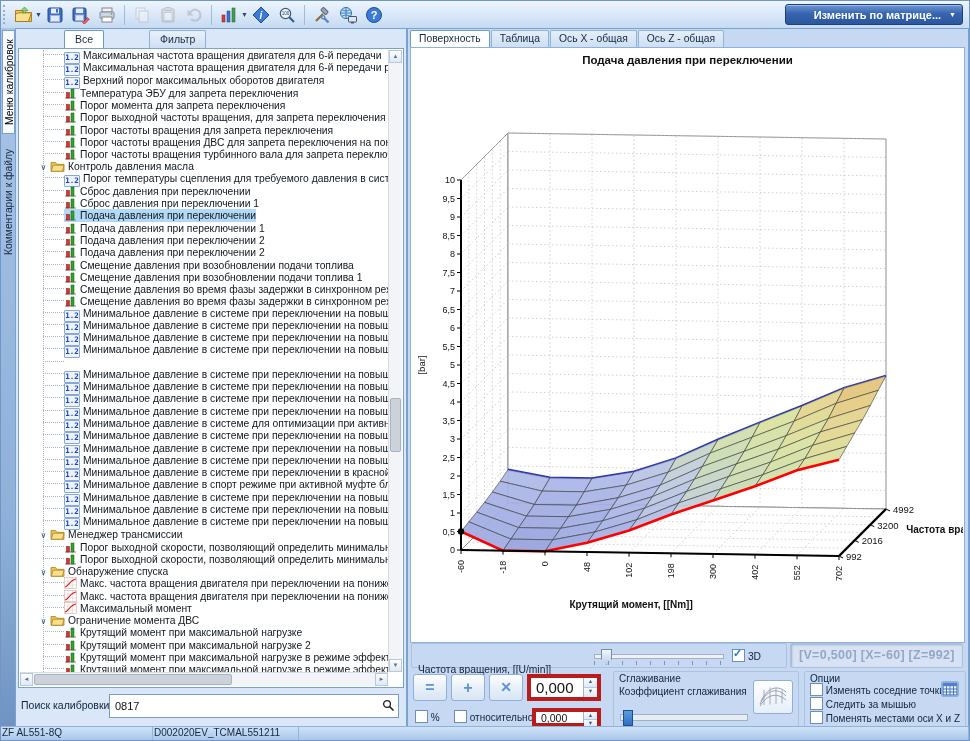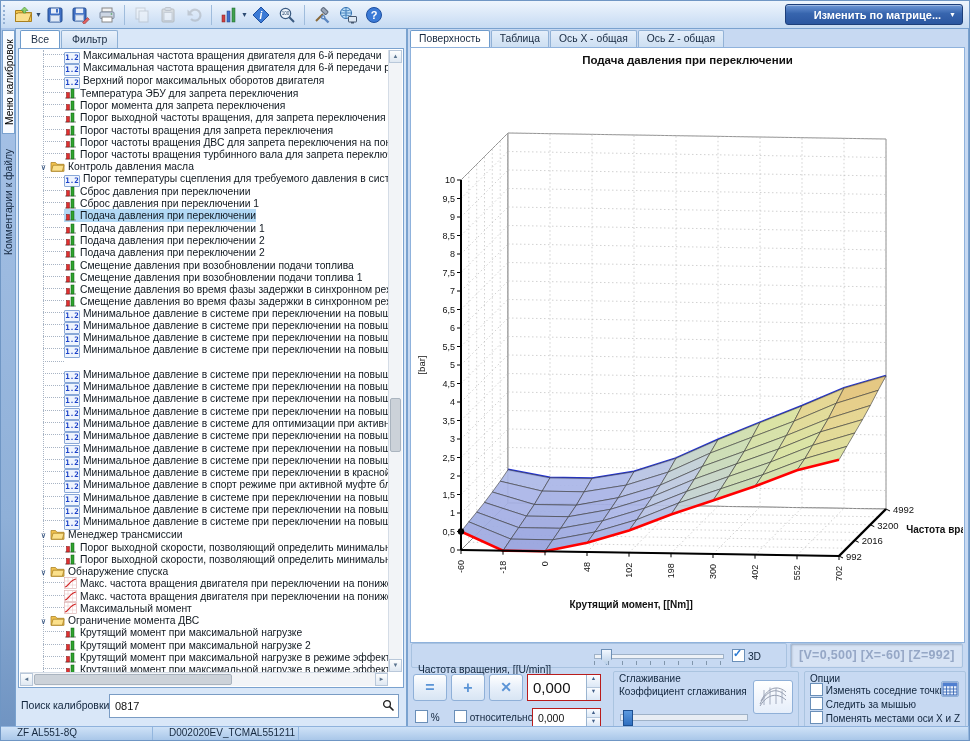--- a/index.html
+++ b/index.html
@@ -16,21 +16,21 @@
   .matrix-btn{position:absolute;right:6px;top:3px;height:21px;min-width:178px;background:linear-gradient(#6d97d6,#3765ae 45%,#2b56a0);border:1px solid #1d3f7a;border-radius:3px;color:#fff;font:bold 11px "Liberation Sans",sans-serif;display:flex;align-items:center;justify-content:flex-end;gap:8px;box-shadow:inset 0 1px 0 rgba(255,255,255,.35);}
   .matrix-btn .dd{font-size:7px;}
   
   .main{position:absolute;top:27px;left:0;right:0;bottom:13px;}
   .vstrip{position:absolute;left:0;top:0;width:14px;bottom:0;background:linear-gradient(180deg,#a9c4e8,#8fb0d8 70%,#7094c2);}
   .vtab{position:absolute;left:1px;width:13px;writing-mode:vertical-rl;transform:rotate(180deg);font-size:10.3px;line-height:13px;color:#14273f;text-align:center;}
   .vtab.active{background:#f8fbff;border:1px solid #7aa2cf;box-sizing:border-box;color:#000;}
   
   .left-panel{position:absolute;left:14px;top:0;width:392px;bottom:0;background:#d9e7f8;border:1px solid #7aa2cf;box-sizing:border-box;}
   .ltabs{position:absolute;top:1px;left:4px;height:18px;display:flex;}
-  .ltab{height:17px;padding:0 10px;font-size:10.5px;line-height:17px;color:#1a2c44;background:linear-gradient(#e9f1fb,#cfe0f3);border:1px solid #8fb0d4;border-bottom:none;margin-right:1px;border-radius:2px 2px 0 0;}
+  .ltab{height:17px;padding:0 10px;font-size:10.5px;line-height:17px;color:#1a2c44;background:linear-gradient(#e9f1fb,#cfe0f3);border:1px solid #8fb0d4;border-bottom:none;margin-right:1px;border-radius:2px 2px 0 0;margin-left:44px;}
   .ltab.active{background:#fff;font-weight:normal;border-color:#6f9ccc;position:relative;z-index:2;}
   .tree-outer{position:absolute;top:19px;left:2px;right:2px;bottom:38px;background:#fff;border:1px solid #7aa2cf;}
   .tree{position:absolute;top:1px;left:1px;right:15px;bottom:15px;overflow:hidden;}
   .tree .vline{position:absolute;left:23px;top:0;bottom:0;border-left:1px dotted #a8b4c4;}
   .trow{height:12.27px;line-height:12.27px;white-space:nowrap;font-size:10.3px;color:#101820;position:relative;z-index:1;}
   .trow .rowc{display:inline-block;height:12.27px;}
   .trow.sel .rowc{background:#b2d9f5;}
   .trow.item{padding-left:23px;}
   .conn{display:inline-block;width:21px;height:3px;border-bottom:1px dotted #a8b4c4;vertical-align:4px;}
   .trow.fold{padding-left:17px;}
@@ -69,21 +69,21 @@
   .fr-ticks{position:absolute;left:182px;top:17px;width:128px;height:4px;background:repeating-linear-gradient(90deg,#8196ac 0,#8196ac 1px,transparent 1px,transparent 14px);}
   .cb{display:inline-block;width:11px;height:11px;background:#fff;border:1px solid #6a8fb8;position:relative;vertical-align:-2px;}
   .cb.on::after{content:"✓";position:absolute;left:0;top:-3px;font-size:11px;font-weight:bold;color:#2a7ad4;}
   .cb3d-wrap{position:absolute;left:320px;top:5px;font-size:10.3px;color:#10243c;}
   .readout{left:382px;right:5px;top:1px;height:25px;background:#d7e3f4;box-shadow:inset 1px 1px 2px rgba(90,110,140,.45);}
   .readout span{position:absolute;left:8px;top:4px;font:bold 12.5px "Liberation Sans",sans-serif;color:#95a7c6;letter-spacing:.3px;}
   
   .edit-row{position:absolute;top:641px;left:0;right:0;bottom:1px;}
   .tbtn{position:absolute;top:4px;width:34px;height:27px;background:linear-gradient(#ffffff,#e8f0fa 50%,#d8e5f4);border:1px solid #8fb0d8;border-radius:3px;color:#5b94d6;font:bold 16px "Liberation Sans",sans-serif;text-align:center;line-height:25px;padding:0;}
   .b-eq{left:5px;} .b-pl{left:43px;} .b-x{left:81px;font-size:14px;}
-  .spin{position:absolute;background:#c2410c;border:1px solid #b91c1c;box-sizing:border-box;}
+  .spin{position:absolute;background:#c2410c;border:4px solid #b91c1c;box-sizing:border-box;}
   .spin input{position:absolute;left:0;top:0;bottom:0;right:14px;border:none;outline:none;padding-left:5px;font-family:"Liberation Sans",sans-serif;color:#111;width:calc(100% - 19px);}
   .spin .ud{position:absolute;right:0;top:0;bottom:0;width:13px;border-left:1px solid #9ab4d0;display:flex;flex-direction:column;}
   .spin .ud div{flex:1;background:linear-gradient(#fafcff,#dce8f6);border-bottom:1px solid #b6c8dc;color:#42608a;font-size:5.5px;text-align:center;line-height:7px;}
   .spin .ud div:last-child{border-bottom:none;}
   .spin1{left:119px;top:4px;width:74px;height:27px;font-size:15px;}
   .spin1 input{font-size:15px;}
   .spin2{left:124px;top:38px;width:69px;height:19px;}
   .spin2 input{font-size:10.5px;}
   .cbrow{position:absolute;font-size:10px;color:#10243c;}
   .cb-pct{left:7px;top:40px;} .cb-rel{left:46px;top:40px;}
@@ -91,21 +91,21 @@
   .grp-opt{position:absolute;left:396px;top:1px;width:162px;height:57px;border:1px solid #aac4e0;border-radius:2px;box-sizing:border-box;}
   .grp-title{position:absolute;left:5px;top:1px;font-size:10px;color:#10243c;}
   .sm-lbl{position:absolute;left:5px;top:14px;font-size:10px;color:#10243c;}
   .mesh-btn{position:absolute;right:5px;top:8px;width:40px;height:34px;background:linear-gradient(#ffffff,#e6eefa);border:1px solid #8fb0d8;border-radius:3px;padding:0;}
   .sm-track{position:absolute;left:6px;top:42px;width:126px;height:5px;background:#e8edf4;border:1px solid #9fb2c8;}
   .sm-handle{position:absolute;left:2px;top:-5px;width:8px;height:14px;background:linear-gradient(#5c9ae0,#2f6fc0);border:1px solid #1d4f90;}
   .opt-row{position:absolute;left:5px;font-size:10px;color:#10243c;white-space:nowrap;}
   .gicon{position:absolute;right:6px;top:9px;width:18px;height:16px;background:linear-gradient(#f4f9ff,#dceafa);border:1px solid #8fb0d8;border-radius:2px;padding:0;}
   
   .statusbar{position:absolute;left:0;right:0;bottom:0;height:13px;background:linear-gradient(#cfe2f7,#a9c7e9);display:flex;border-top:1px solid #8fb2dc;}
-  .scell{font-size:10px;line-height:12px;color:#15283f;padding-left:16px;border-right:1px solid #93b6de;box-sizing:border-box;}
+  .scell{font-size:10px;line-height:12px;color:#15283f;padding-left:1px;border-right:1px solid #93b6de;box-sizing:border-box;}
   .scell:nth-child(1){width:152px;} .scell:nth-child(2){width:146px;}
   svg text{font-family:"Liberation Sans",sans-serif;}
 </style>
 </head>
 <body>
 
 <div class="app">
 
   <div class="toolbar">
     <div class="tb-grip"></div>

